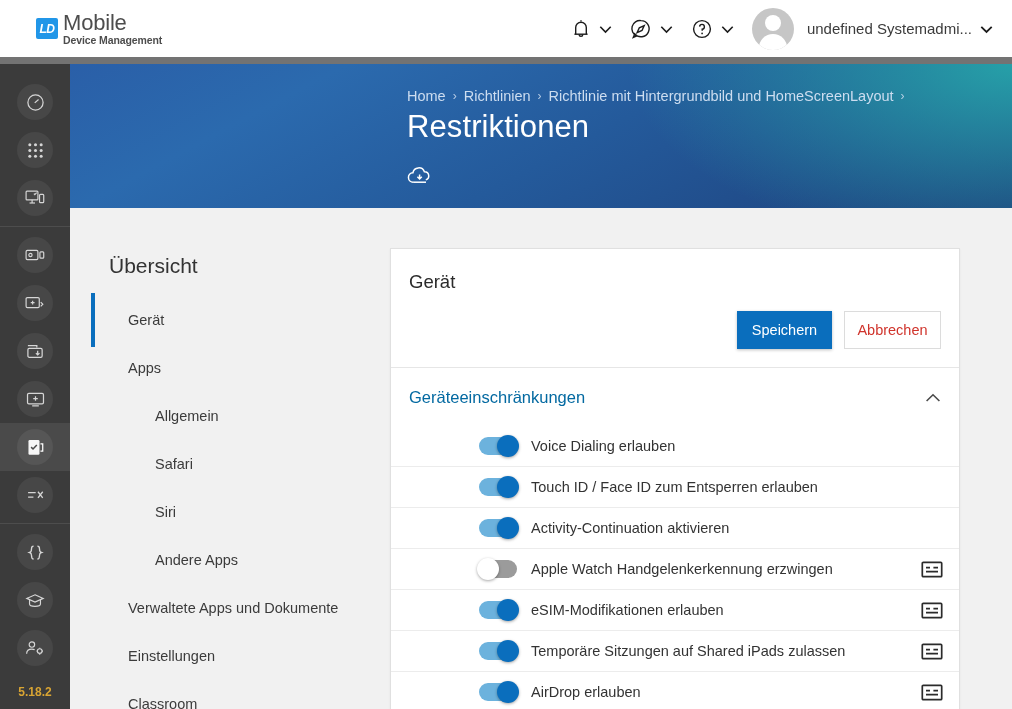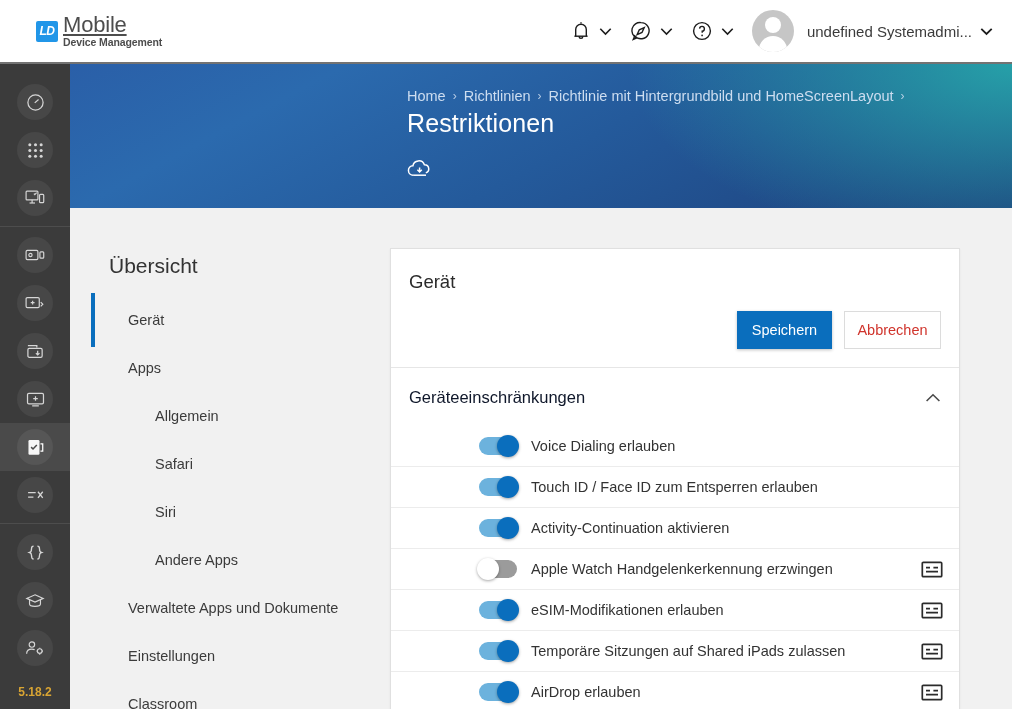--- a/index.html
+++ b/index.html
@@ -9,21 +9,21 @@
     font-family: "Liberation Sans", sans-serif;
     background: #ffffff;
   }
   body { position: relative; }
 
   
   #topbar {
     position: absolute; top: 0; left: 0;
     width: 1012px; height: 64px;
     background: #ffffff;
-    border-bottom: 2px solid #737373;
+    border-bottom: 7px solid #737373;
     display: flex; align-items: center;
     z-index: 20;
   }
   .logo-wrap {
     display: flex; align-items: center;
     margin-left: 36px;
   }
   .logo-badge {
     width: 22px; height: 21px;
     background: #2196e8;
@@ -31,21 +31,21 @@
     color: #fff;
     font-size: 12px; font-weight: bold;
     display: flex; align-items: center; justify-content: center;
     letter-spacing: -0.5px;
     font-style: italic;
     margin-right: 5px;
   }
   .logo-text { line-height: 1; }
   .logo-main {
     font-size: 22px; color: #4d4d4d; font-weight: 400;
-    letter-spacing: -0.2px; display: block; text-decoration: underline;
+    letter-spacing: -0.2px; display: block;
   }
   .logo-sub {
     font-size: 10.5px; color: #4d4d4d; font-weight: 600;
     display: block; margin-top: 1px; letter-spacing: -0.1px;
   }
 
   .hdr-right {
     margin-left: auto;
     display: flex; align-items: center;
     height: 64px;
@@ -121,21 +121,21 @@
   }
   #hero-inner { padding-left: 337px; padding-top: 24px; }
   .crumbs {
     font-size: 14.5px; color: #cdddf0;
     display: flex; align-items: center; flex-wrap: nowrap;
     white-space: nowrap;
   }
   .crumbs .c { cursor: pointer; }
   .crumbs .sep { margin: 0 7px; opacity: 0.85; font-size: 12px; }
   .hero-title {
-    font-size: 25px; color: #ffffff; font-weight: 400;
+    font-size: 31px; color: #ffffff; font-weight: 400;
     margin-top: 5px; letter-spacing: 0.1px;
   }
   .hero-action {
     margin-top: 20px; width: 26px; height: 22px;
     color: #ffffff; cursor: pointer;
   }
 
   
   #body-area {
     position: absolute; top: 208px; left: 70px;
@@ -205,21 +205,21 @@
     width: 95px;
     box-shadow: 0 1px 3px rgba(0,0,0,0.25);
   }
   .card-divider { height: 1px; background: #e6e6e6; }
 
   .section-head {
     display: flex; align-items: center;
     padding: 20px 18px 18px 18px;
     cursor: pointer;
   }
-  .section-title { font-size: 16.5px; color: #0f172a; font-weight: 400; }
+  .section-title { font-size: 16.5px; color: #0369a1; font-weight: 400; }
   .section-chev { margin-left: auto; color: #4a4a4a; }
 
   .row {
     display: flex; align-items: center;
     height: 41px;
     padding-left: 88px; padding-right: 16px;
     border-top: 1px solid #ececec;
   }
   .row:first-of-type { border-top: none; }
   .switch {

